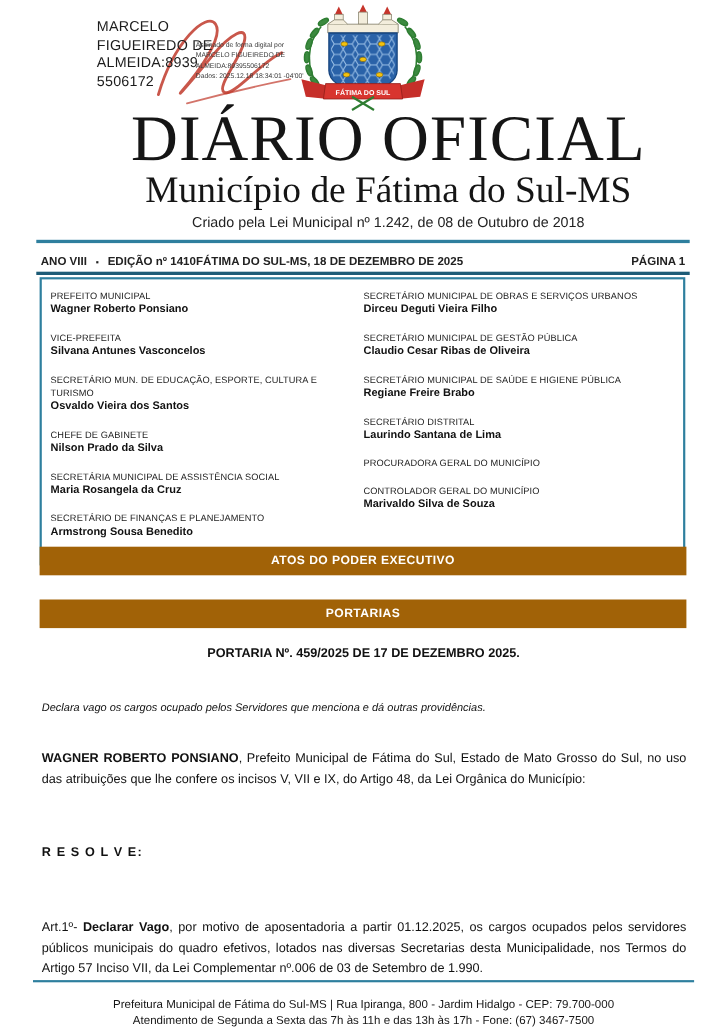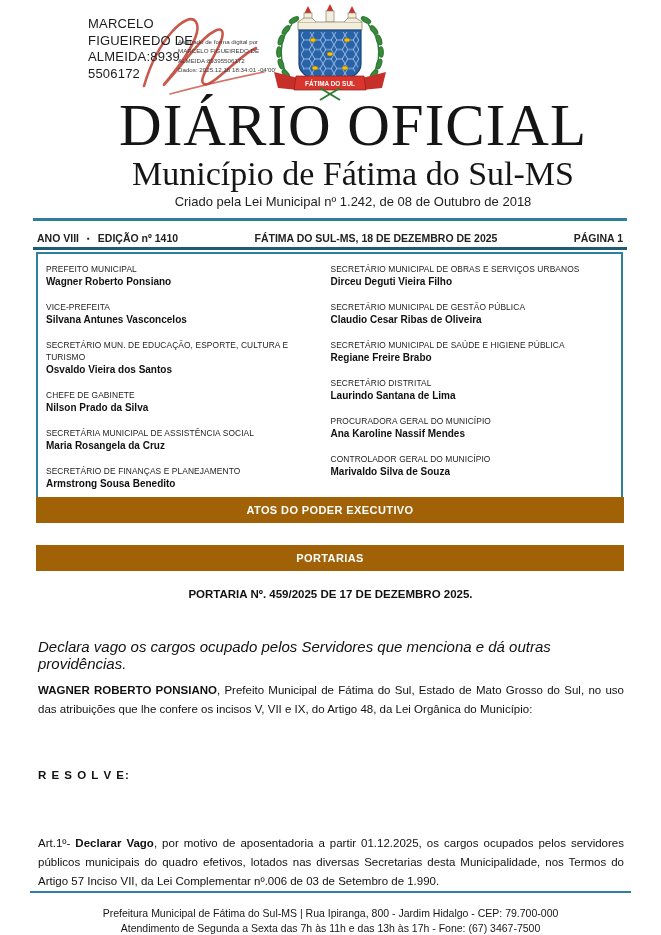--- a/index.html
+++ b/index.html
@@ -24,21 +24,21 @@
   .mast-sub   { font-family:"Liberation Serif", serif; font-size:34px; line-height:36px; color:#151515; }
   .mast-tag   { font-size:13px; line-height:16px; color:#222; margin-top:2px; }
 
   
   .infobar { position:absolute; left:33px; top:218px; width:594px;
              border-top:3px solid #2E7F9E; border-bottom:3px solid #1D5B76;
              display:flex; align-items:center; padding:11px 4px 3px 4px;
              font-size:10.5px; font-weight:bold; color:#222; }
   .infobar .left  { white-space:nowrap; }
   .infobar .bullet{ margin:0 8px; font-size:8px; }
-  .infobar .mid   { flex:1; text-align:center; white-space:nowrap; }
+  .infobar .mid   { flex:1; white-space:nowrap; }
   .infobar .right { white-space:nowrap; }
 
   
   .officials { position:absolute; left:36px; top:252px; width:587px; height:262px;
                border:2px solid #2E7F9E; display:flex; padding:9px 6px 4px 8px; }
   .ocol { width:50%; padding-right:6px; }
   .entry { margin-bottom:13px; }
   .etitle { font-size:8.4px; line-height:12px; color:#222; letter-spacing:0.1px; }
   .ename  { font-size:10px; line-height:13px; font-weight:bold; color:#111; }
 
@@ -46,21 +46,21 @@
   .banner { position:absolute; left:36px; width:588px; height:26px; background:#a16207;
             color:#fff; font-weight:bold; font-size:11px; letter-spacing:0.4px;
             display:flex; align-items:center; justify-content:center; }
   .banner.atos      { top:497px; }
   .banner.portarias { top:545px; }
 
   
   .portaria-heading { position:absolute; left:0; top:588px; width:661px; text-align:center;
                       font-size:11.5px; font-weight:bold; color:#111; }
   .summary { position:absolute; left:38px; top:638px; width:586px;
-             font-style:italic; font-size:15px; color:#111; }
+             font-style:italic; font-size:10px; color:#111; }
   .para { position:absolute; left:38px; width:586px; font-size:11.5px; line-height:19px;
           text-align:justify; color:#111; }
   .p-preamble { top:681px; }
   .p-resolve  { top:766px; font-weight:bold; letter-spacing:1px; }
   .p-art1     { top:806px;margin-top:28px; }
   b.inlinebold { font-weight:bold; }
 
   
   .footer { position:absolute; left:30px; top:891px; width:601px;
             border-top:2px solid #2E7F9E; padding-top:13px; text-align:center;
@@ -203,21 +203,20 @@
       <div class="entry">
         <div class="etitle">SECRETÁRIO MUNICIPAL DE SAÚDE E HIGIENE PÚBLICA</div>
         <div class="ename">Regiane Freire Brabo</div>
       </div>
       <div class="entry">
         <div class="etitle">SECRETÁRIO DISTRITAL</div>
         <div class="ename">Laurindo Santana de Lima</div>
       </div>
       <div class="entry">
         <div class="etitle">PROCURADORA GERAL DO MUNICÍPIO</div>
-        <div class="ename">Ana Karoline Nassif Mendes</div>
       </div>
       <div class="entry">
         <div class="etitle">CONTROLADOR GERAL DO MUNICÍPIO</div>
         <div class="ename">Marivaldo Silva de Souza</div>
       </div>
     </div>
   </div>
 
   <div class="banner atos">ATOS DO PODER EXECUTIVO</div>
   <div class="banner portarias">PORTARIAS</div>

